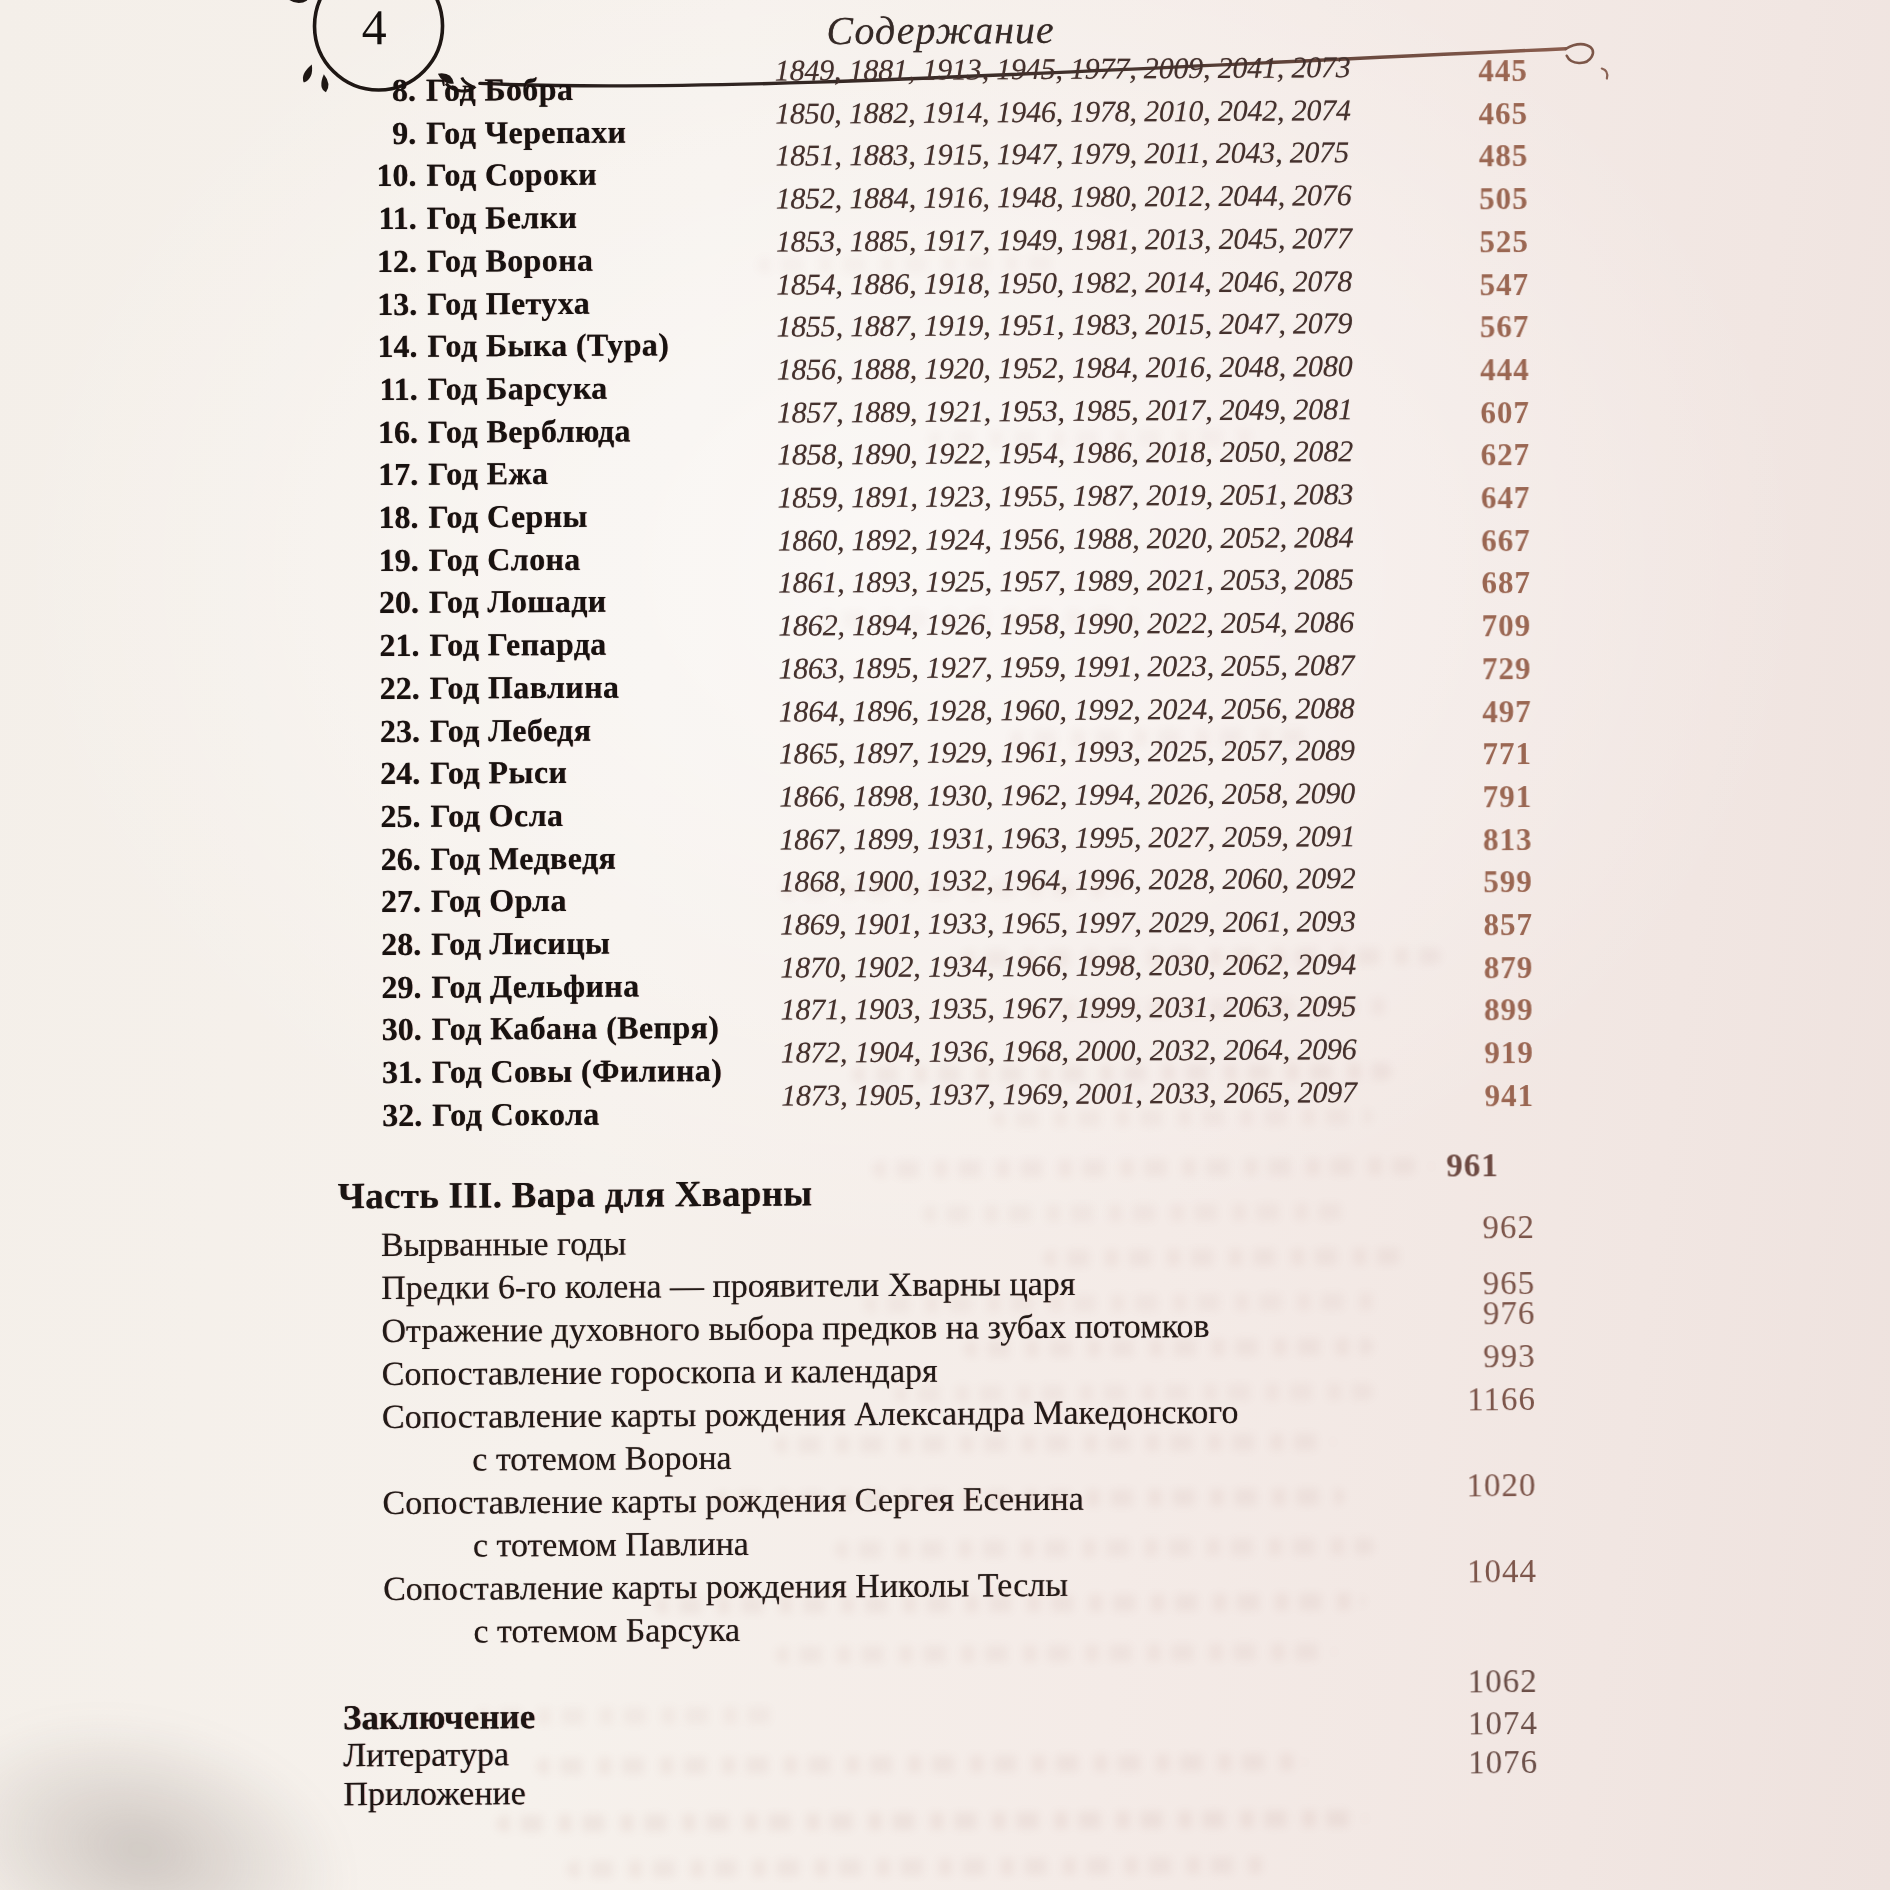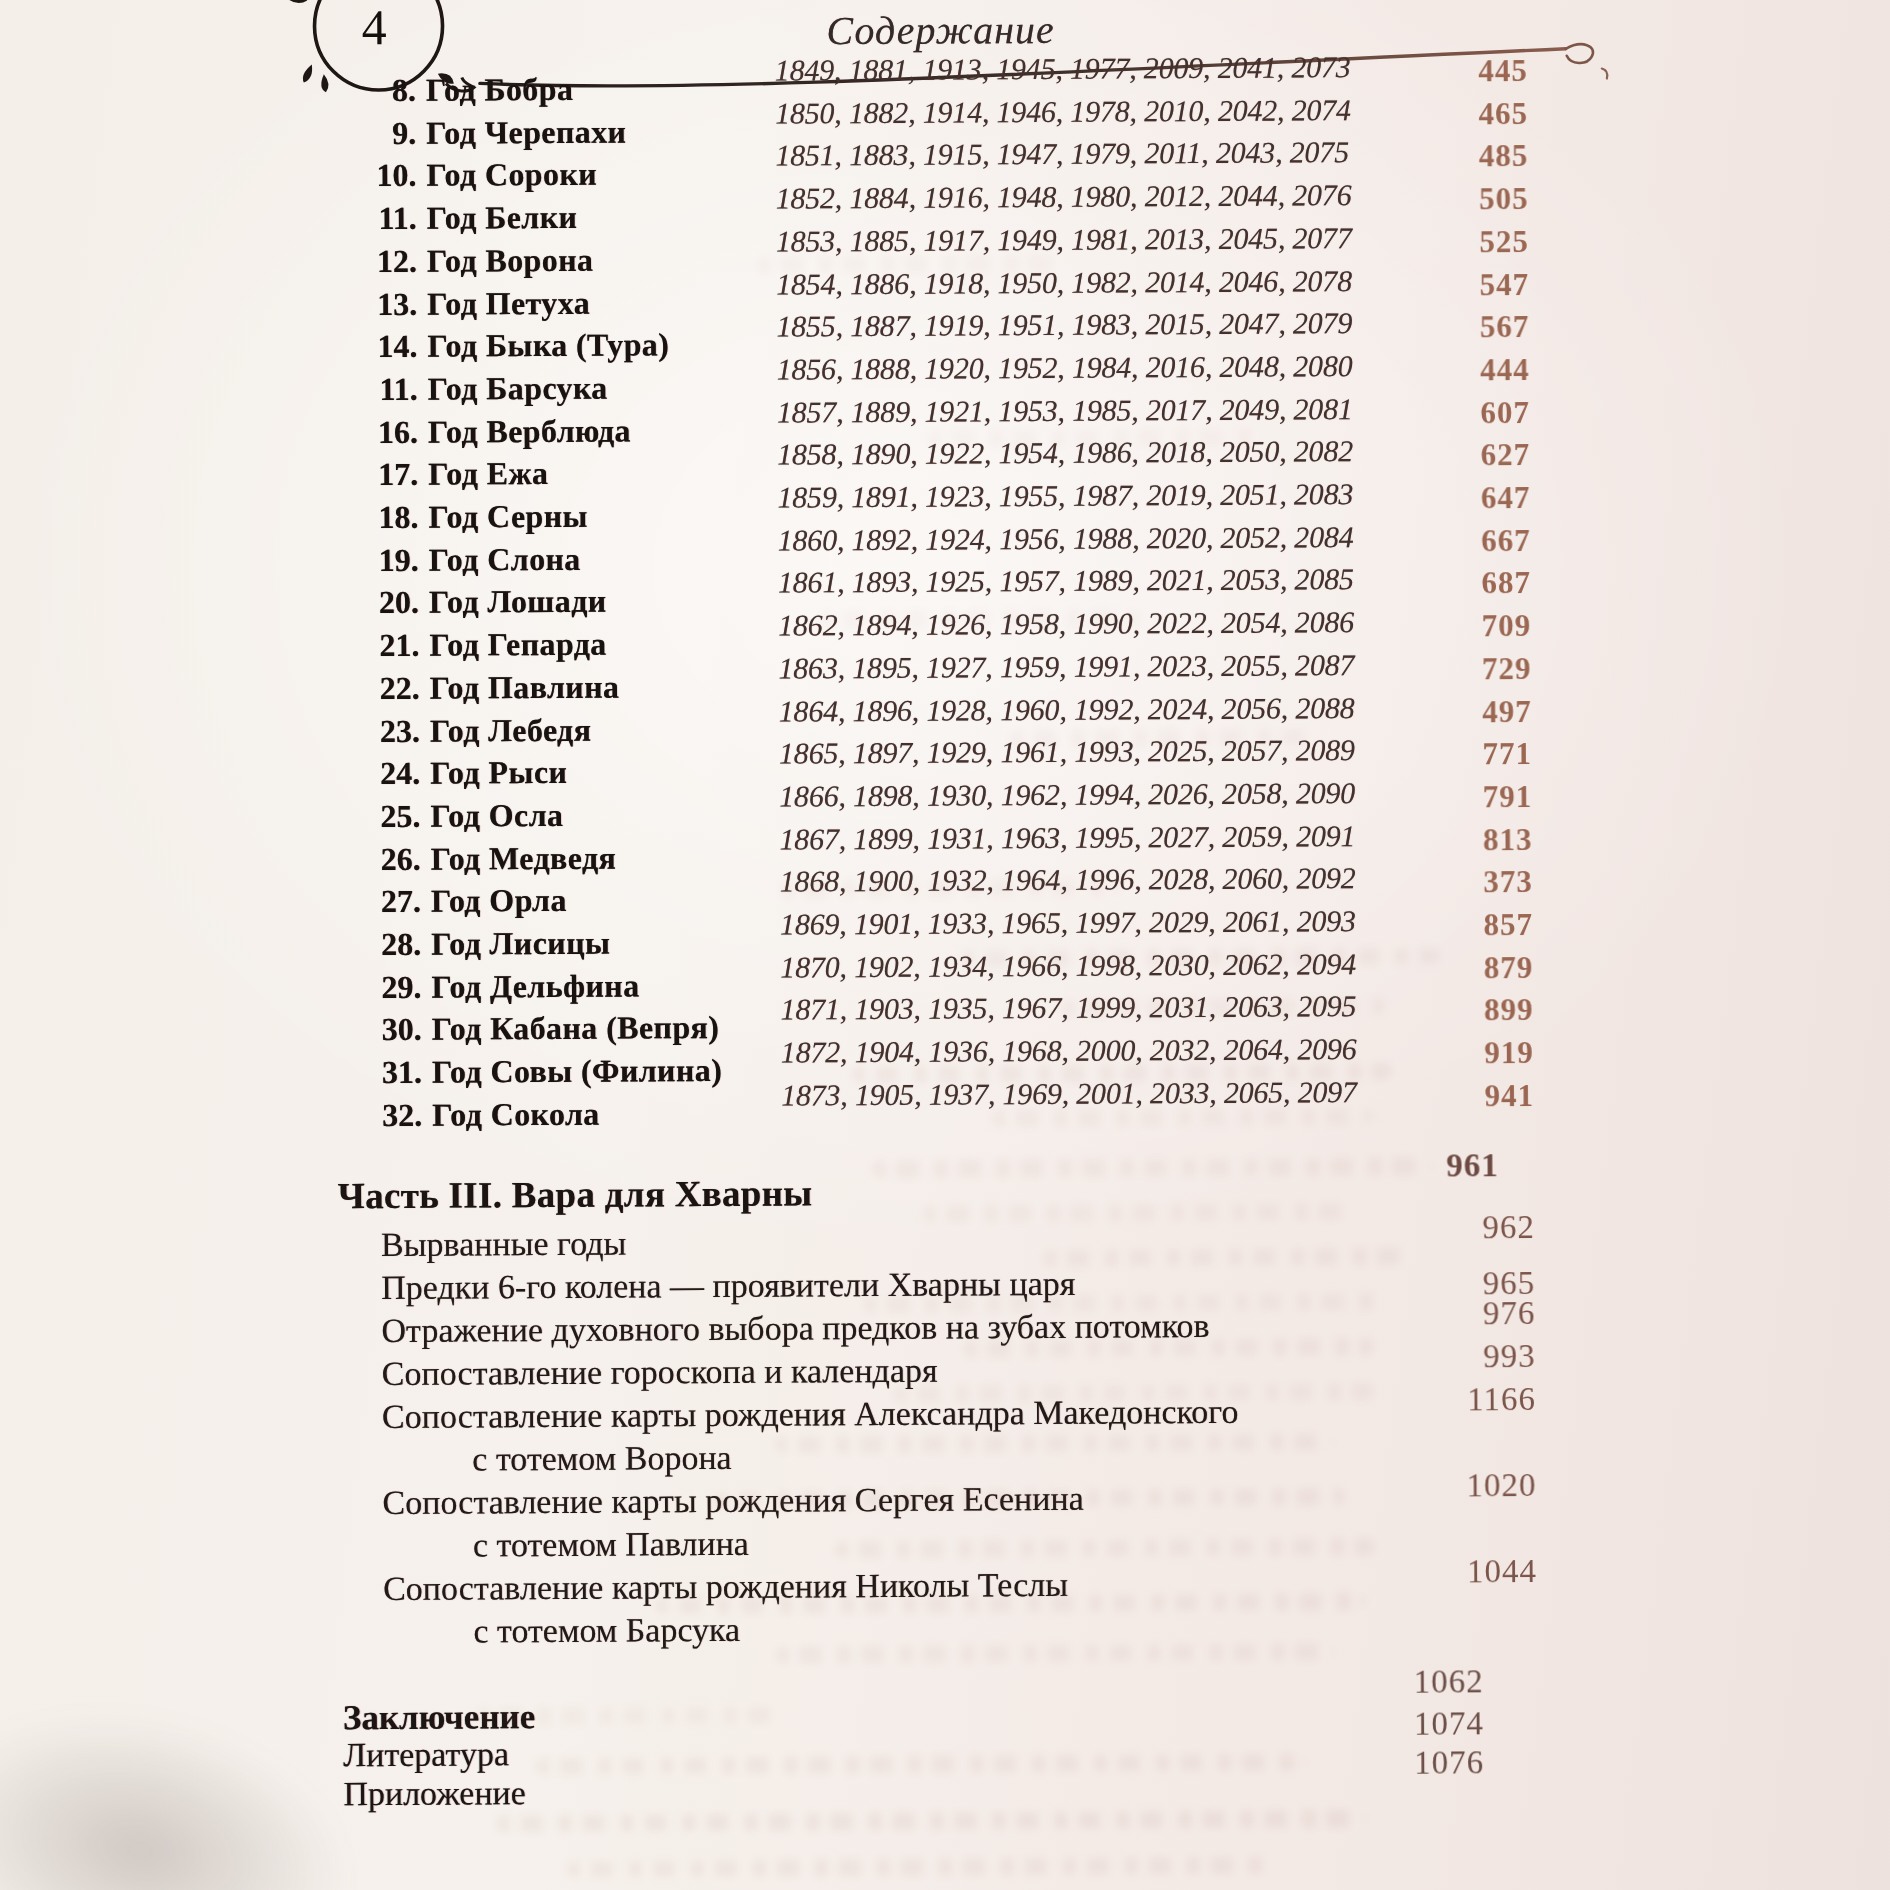--- a/index.html
+++ b/index.html
@@ -46,21 +46,21 @@
     font-weight:bold;font-size:33px;color:#6d4a42;filter:blur(.25px);letter-spacing:1px;}
   .p3-line{position:absolute;font-size:34px;color:#221a17;white-space:nowrap;
     text-shadow:0 0 .8px rgba(40,25,20,.55), .9px 0 0 rgba(190,60,70,.12);}
   .p3-page{position:absolute;left:1408px;width:124px;text-align:right;
     font-size:33px;color:#7c554a;filter:blur(.25px);letter-spacing:1px;}
 
   
   .f-label{position:absolute;left:337px;font-size:34px;color:#1d1513;white-space:nowrap;
     text-shadow:0 0 .8px rgba(40,25,20,.55), 1px 0 0 rgba(200,40,60,.18), -1px 0 0 rgba(0,110,110,.10);}
   .f-label.bold{font-weight:bold;font-size:35px;}
-  .f-page{position:absolute;left:1408px;width:124px;text-align:left;
+  .f-page{position:absolute;left:1408px;width:124px;text-align:right;
     font-size:33px;color:#6b4f48;filter:blur(.2px);letter-spacing:1px;}
 
   
   .smudge{position:absolute;height:17px;border-radius:9px;filter:blur(4px);
     background:repeating-linear-gradient(90deg,
       rgba(168,110,96,1) 0 13px, rgba(168,110,96,0) 13px 24px,
       rgba(150,95,85,.85) 24px 46px, rgba(150,95,85,0) 46px 62px);}
   .corner-shadow{position:absolute;left:-70px;bottom:-90px;width:420px;height:260px;
     background:radial-gradient(closest-side, rgba(110,95,90,.28), rgba(110,95,90,0));
     filter:blur(14px);transform:rotate(12deg);}
@@ -214,21 +214,21 @@
         <div class="e-row" style="top: 820.6px;">
           <div class="e-num">26.</div>
           <div class="e-name">Год Медведя</div>
           <div class="e-years">1867, 1899, 1931, 1963, 1995, 2027, 2059, 2091</div>
           <div class="e-page">813</div>
         </div>
         <div class="e-row" style="top: 863.3px;">
           <div class="e-num">27.</div>
           <div class="e-name">Год Орла</div>
           <div class="e-years">1868, 1900, 1932, 1964, 1996, 2028, 2060, 2092</div>
-          <div class="e-page">373</div>
+          <div class="e-page">599</div>
         </div>
         <div class="e-row" style="top: 906px;">
           <div class="e-num">28.</div>
           <div class="e-name">Год Лисицы</div>
           <div class="e-years">1869, 1901, 1933, 1965, 1997, 2029, 2061, 2093</div>
           <div class="e-page">857</div>
         </div>
         <div class="e-row" style="top: 948.7px;">
           <div class="e-num">29.</div>
           <div class="e-name">Год Дельфина</div>

